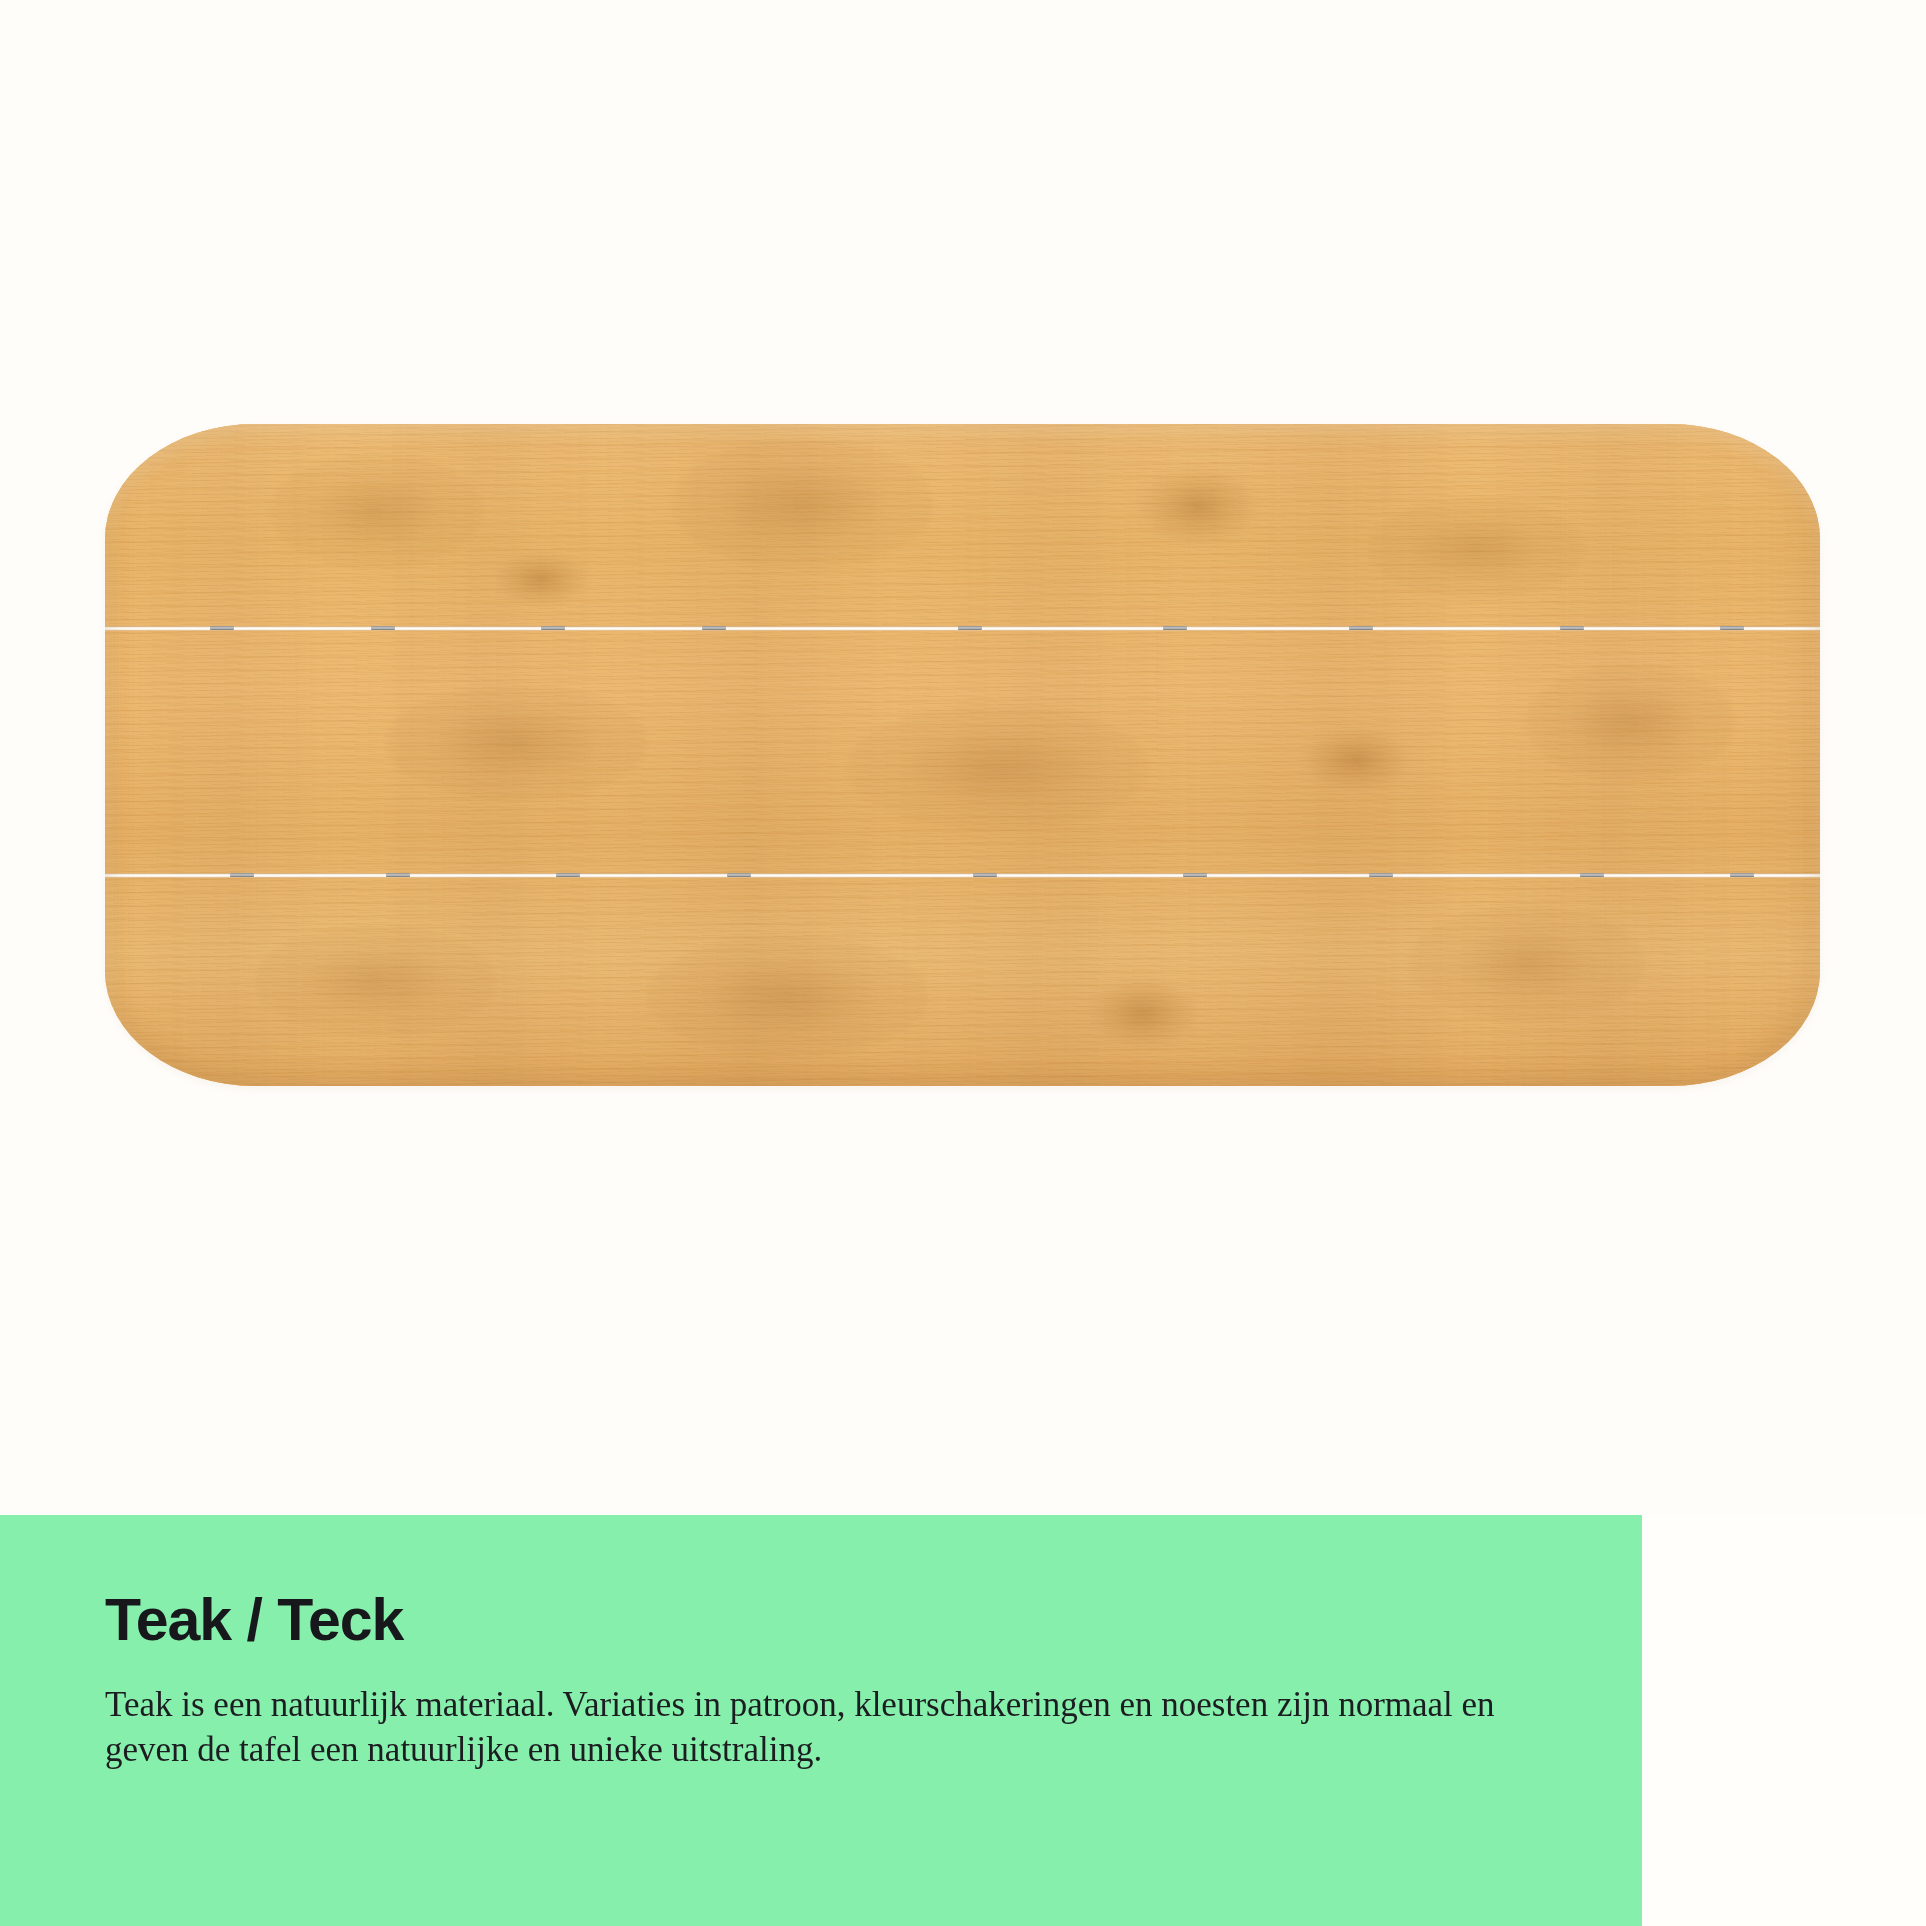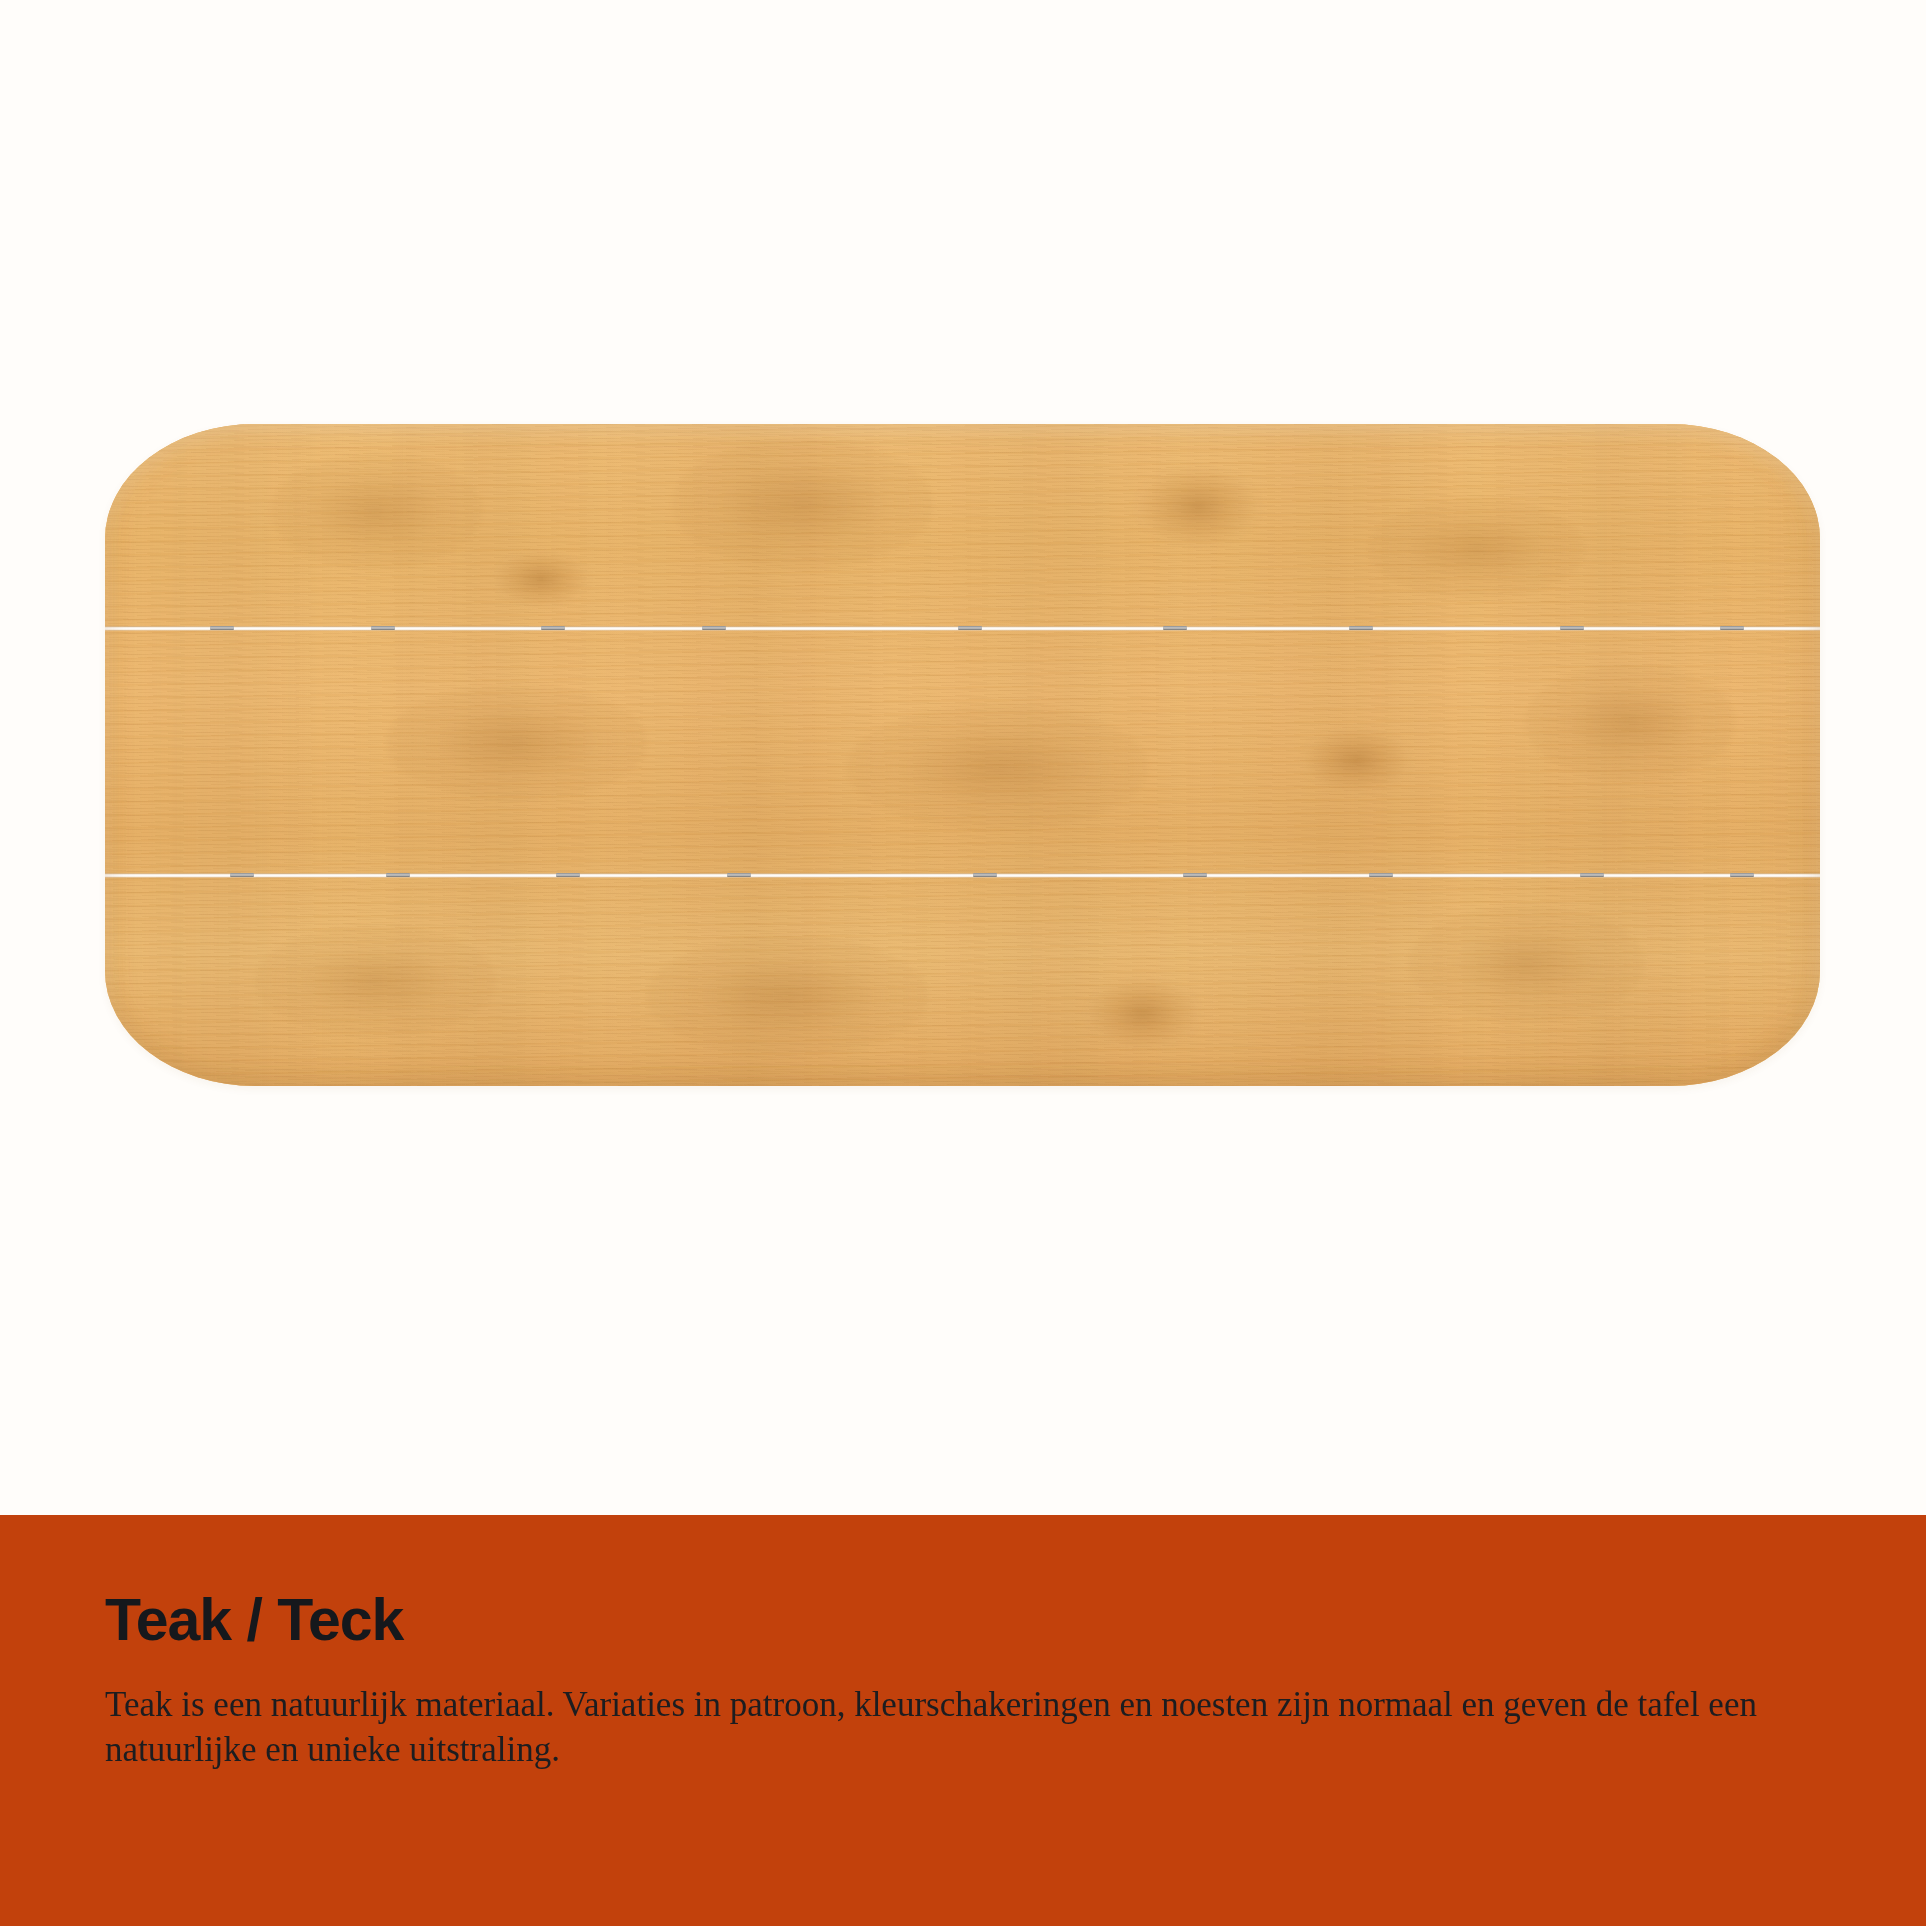--- a/index.html
+++ b/index.html
@@ -163,23 +163,23 @@
       inset 0 -8px 20px rgba(140,92,34,0.10),
       inset 0 8px 17px rgba(255,240,210,0.25);
     pointer-events: none;
   }
 
   
   .caption {
     position: absolute;
     left: 0;
     top: 1515px;
-    width: 1926px;
+    width: 1642px;
     height: 411px;
-    background: #c2410c;
+    background: #86efac;
     box-sizing: border-box;
     padding: 75px 105px 0 105px;
   }
   .caption-title {
     margin: 0 0 30px 0;
     font-family: "Liberation Sans", sans-serif;
     font-weight: bold;
     font-size: 59px;
     line-height: 1.05;
     letter-spacing: -1px;

